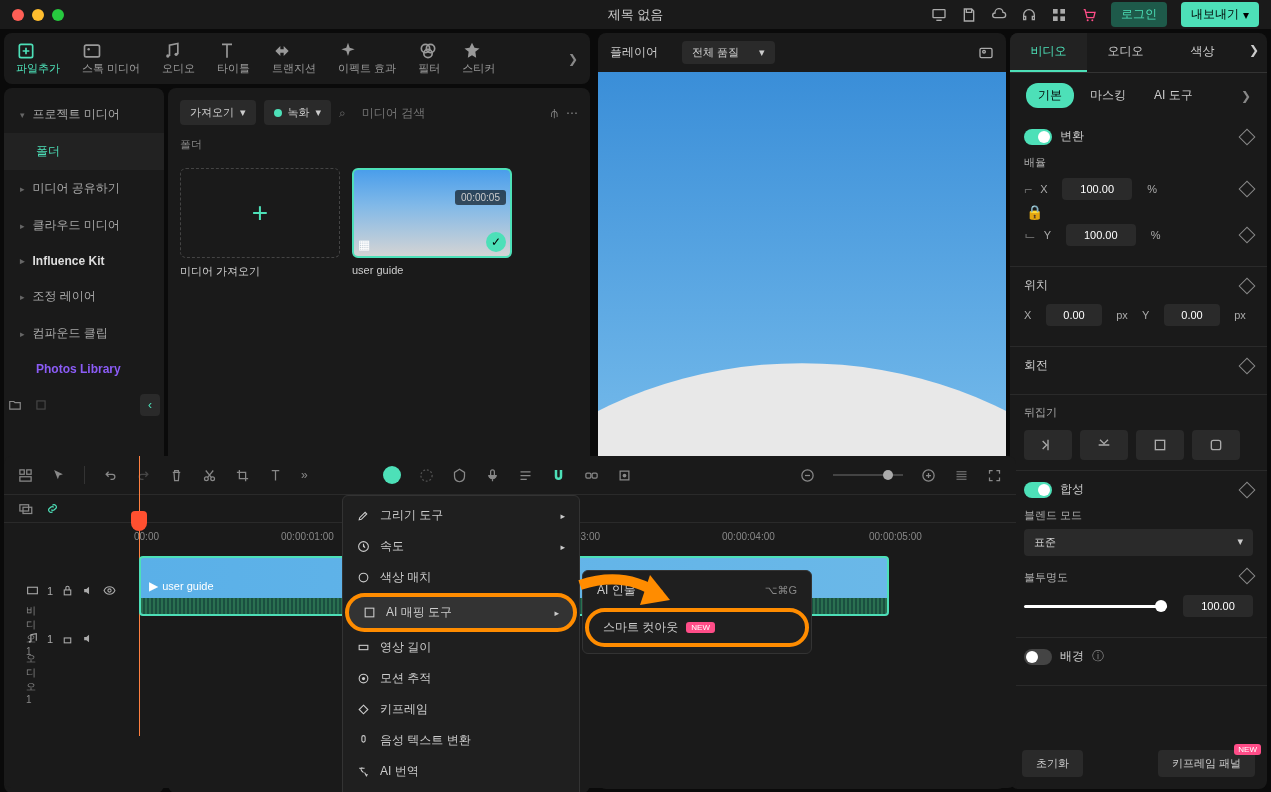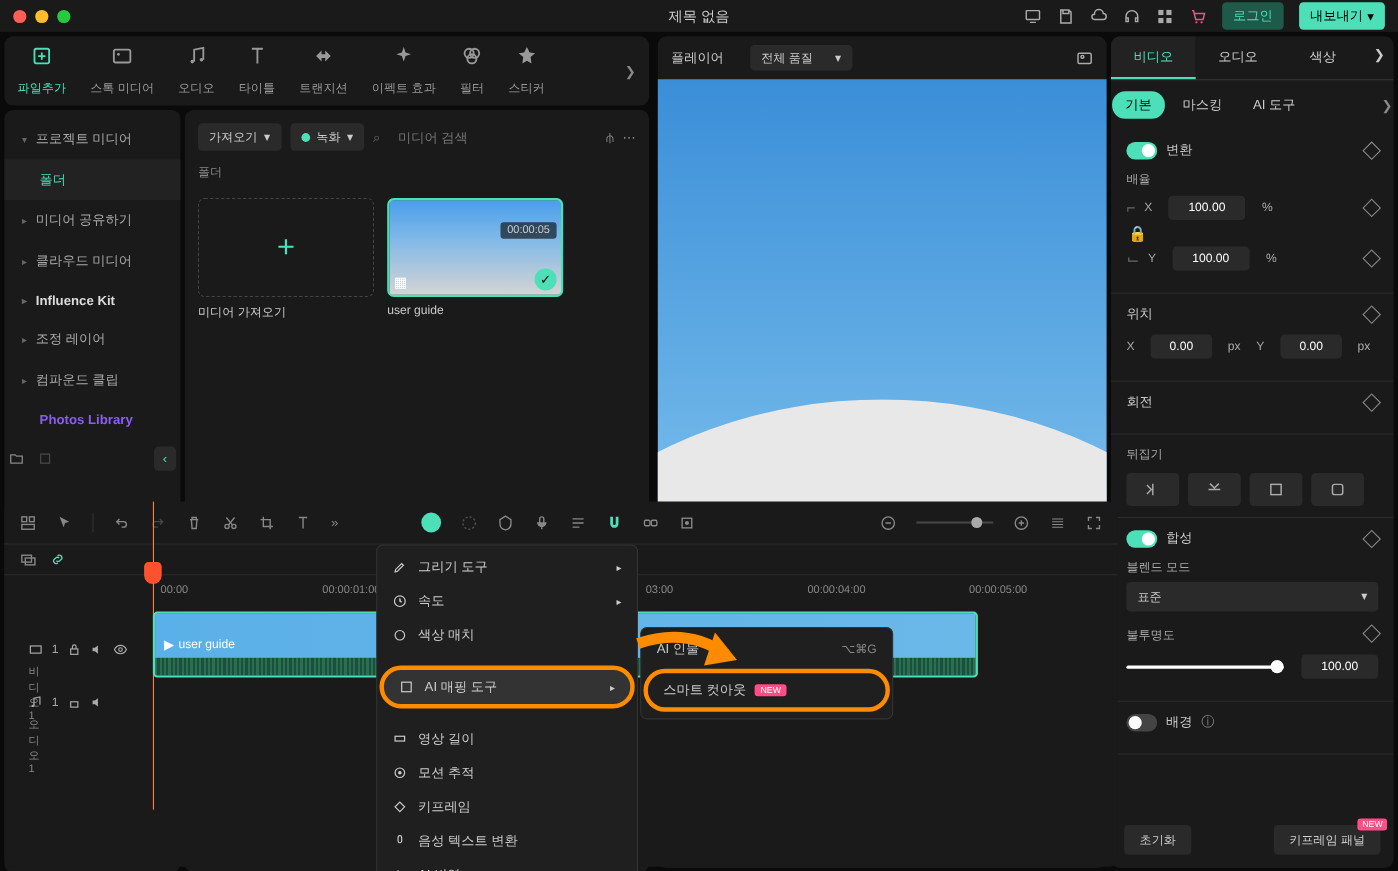--- a/index.html
+++ b/index.html
@@ -10,21 +10,21 @@
 .tl.red { background: #ff5f56; } .tl.yellow { background: #ffbd2e; } .tl.green { background: #27c93f; }
 .title { position: absolute; left: 50%; transform: translateX(-50%); color: #ccc; font-size: 13px; }
 .titlebar-right { margin-left: auto; display: flex; align-items: center; gap: 14px; padding-right: 12px; }
 .titlebar-right svg { width: 16px; height: 16px; fill: #aaa; }
 .login-btn { background: #1e5a4a; color: #4de0b8; padding: 4px 10px; border-radius: 4px; font-size: 12px; }
 .export-btn { background: #4de0b8; color: #000; padding: 4px 10px; border-radius: 4px; font-size: 12px; display: flex; align-items: center; gap: 4px; }
 
 .main-layout { display: flex; height: 764px; }
 .left-panel { width: 594px; display: flex; flex-direction: column; }
 .toolbar-tabs { display: flex; padding: 8px 12px; gap: 22px; background: #1a1a1a; border-radius: 8px; margin: 4px; align-items: flex-start; }
-.toolbar-tab { display: flex; flex-direction: column; align-items: center; gap: 12px; font-size: 11px; color: #999; cursor: pointer; }
+.toolbar-tab { display: flex; flex-direction: column; gap: 0; font-size: 11px; color: #999; cursor: pointer; }
 .toolbar-tab.active { color: #4de0b8; }
 .toolbar-tab svg { width: 20px; height: 20px; fill: currentColor; }
 .tab-more { margin-left: auto; align-self: center; }
 
 .media-area { display: flex; flex: 1; margin: 0 4px; gap: 4px; }
 .media-sidebar { width: 160px; background: #1a1a1a; border-radius: 8px; padding: 8px 0; }
 .sidebar-item { padding: 10px 16px; font-size: 12px; color: #aaa; display: flex; align-items: center; gap: 8px; cursor: pointer; }
 .sidebar-item.active { color: #4de0b8; background: #222; }
 .sidebar-item .chev { font-size: 9px; color: #666; }
 
@@ -60,21 +60,21 @@
 .scrubber-head { position: absolute; left: 0; top: -4px; width: 11px; height: 11px; background: #fff; border-radius: 50%; }
 .time-display { display: flex; gap: 8px; justify-content: flex-end; font-size: 13px; margin-bottom: 8px; }
 .time-display .dur { color: #666; }
 .control-buttons { display: flex; gap: 16px; align-items: center; }
 .control-buttons svg { width: 15px; height: 15px; fill: #aaa; }
 
 .props-panel { width: 257px; margin: 4px 4px 4px 0; background: #1a1a1a; border-radius: 8px; display: flex; flex-direction: column; overflow-y: auto; }
 .props-tabs { display: flex; border-bottom: 1px solid #333; }
 .props-tab { flex: 1; padding: 10px; text-align: center; font-size: 12px; cursor: pointer; }
 .props-tab.active { color: #4de0b8; border-bottom: 2px solid #4de0b8; background: #222; }
-.props-subtabs { display: flex; gap: 4px; padding: 10px 1px; align-items: center; }
+.props-subtabs { display: flex; gap: 4px; padding: 10px 16px; align-items: center; }
 .subtab { padding: 4px 12px; font-size: 12px; border-radius: 12px; }
 .subtab.active { background: #4de0b8; color: #000; }
 .props-section { padding: 10px 14px; border-bottom: 1px solid #2a2a2a; }
 .section-header { display: flex; align-items: center; gap: 8px; margin-bottom: 10px; }
 .toggle { width: 28px; height: 16px; background: #4de0b8; border-radius: 8px; position: relative; }
 .toggle::after { content: ''; position: absolute; right: 2px; top: 2px; width: 12px; height: 12px; background: #fff; border-radius: 50%; }
 .toggle.off { background: #444; }
 .toggle.off::after { left: 2px; right: auto; }
 .section-label { font-size: 12px; color: #ccc; }
 .keyframe-icon { margin-left: auto; width: 12px; height: 12px; border: 1.5px solid #888; transform: rotate(45deg); }
@@ -94,37 +94,37 @@
 
 .timeline-panel { position: absolute; bottom: 0; left: 0; width: 1012px; height: 332px; background: #1a1a1a; border-radius: 8px; margin: 4px; }
 .timeline-toolbar { display: flex; align-items: center; gap: 18px; padding: 10px 14px; border-bottom: 1px solid #2a2a2a; }
 .timeline-toolbar svg { width: 15px; height: 15px; fill: #888; }
 .tl-divider { width: 1px; height: 18px; background: #333; }
 .ai-icon { width: 18px; height: 18px; background: #4de0b8; border-radius: 50%; }
 .zoom-slider { width: 70px; height: 2px; background: #444; position: relative; }
 .zoom-thumb { position: absolute; right: 15%; top: -4px; width: 10px; height: 10px; background: #aaa; border-radius: 50%; }
 
 .timeline-ruler { display: flex; padding: 8px 0 8px 130px; font-size: 10px; color: #888; }
-.ruler-mark { width: 150px; margin-left: 12px; }
+.ruler-mark { width: 150px; }
 .track-header { position: absolute; left: 12px; display: flex; align-items: center; gap: 8px; font-size: 11px; color: #aaa; }
 .track-header svg { width: 13px; height: 13px; fill: #aaa; }
 .track-label { margin-top: 4px; font-size: 10px; color: #888; }
 .clip { position: absolute; left: 135px; top: 100px; width: 750px; height: 60px; background: linear-gradient(90deg, #5ab0e8, #6ab8e8); border: 2px solid #4de0b8; border-radius: 4px; display: flex; align-items: center; padding-left: 8px; overflow: hidden; }
 .clip-label { font-size: 11px; color: #fff; z-index: 1; }
 .clip-waveform { position: absolute; bottom: 0; left: 0; right: 0; height: 16px; background: repeating-linear-gradient(90deg, #2a7050, #2a7050 2px, #1a5040 2px, #1a5040 4px); }
 .playhead { position: absolute; left: 135px; top: 0; width: 1px; height: 280px; background: #ff8040; }
 .playhead::before { content: ''; position: absolute; top: 55px; left: -8px; width: 16px; height: 20px; background: #ff5030; border-radius: 4px 4px 8px 8px; }
 
 .context-menu { position: absolute; left: 342px; top: 495px; width: 238px; background: #1f1f1f; border: 1px solid #333; border-radius: 6px; padding: 4px 0; z-index: 100; }
 .ctx-item { padding: 7px 14px; font-size: 12px; color: #ccc; display: flex; align-items: center; gap: 10px; cursor: pointer; }
 .ctx-item.disabled { color: #555; }
 .ctx-item .arrow { margin-left: auto; font-size: 9px; }
 .ctx-item svg { width: 13px; height: 13px; fill: currentColor; }
 .highlight-oval { border: 4px solid #ff8c00; border-radius: 24px; }
-.ctx-item.highlight-oval { margin: 12px 2px; }
+.ctx-item.highlight-oval { margin: 0 2px; }
 
 .submenu { position: absolute; left: 582px; top: 570px; width: 230px; background: #1f1f1f; border: 1px solid #333; border-radius: 6px; padding: 4px 0; z-index: 101; }
 .sub-item { padding: 7px 14px; font-size: 12px; color: #ccc; display: flex; align-items: center; gap: 8px; }
 .sub-item .shortcut { margin-left: auto; color: #888; font-size: 11px; }
 .new-tag { background: #ff4d88; color: #fff; font-size: 8px; padding: 1px 5px; border-radius: 3px; }
 
 .orange-arrow { position: absolute; left: 575px; top: 565px; z-index: 102; }
 .orange-arrow svg { width: 110px; height: 70px; }
 
 .tl-tracks-area { position: absolute; top: 80px; left: 10px; display: flex; flex-direction: column; gap: 48px; }

